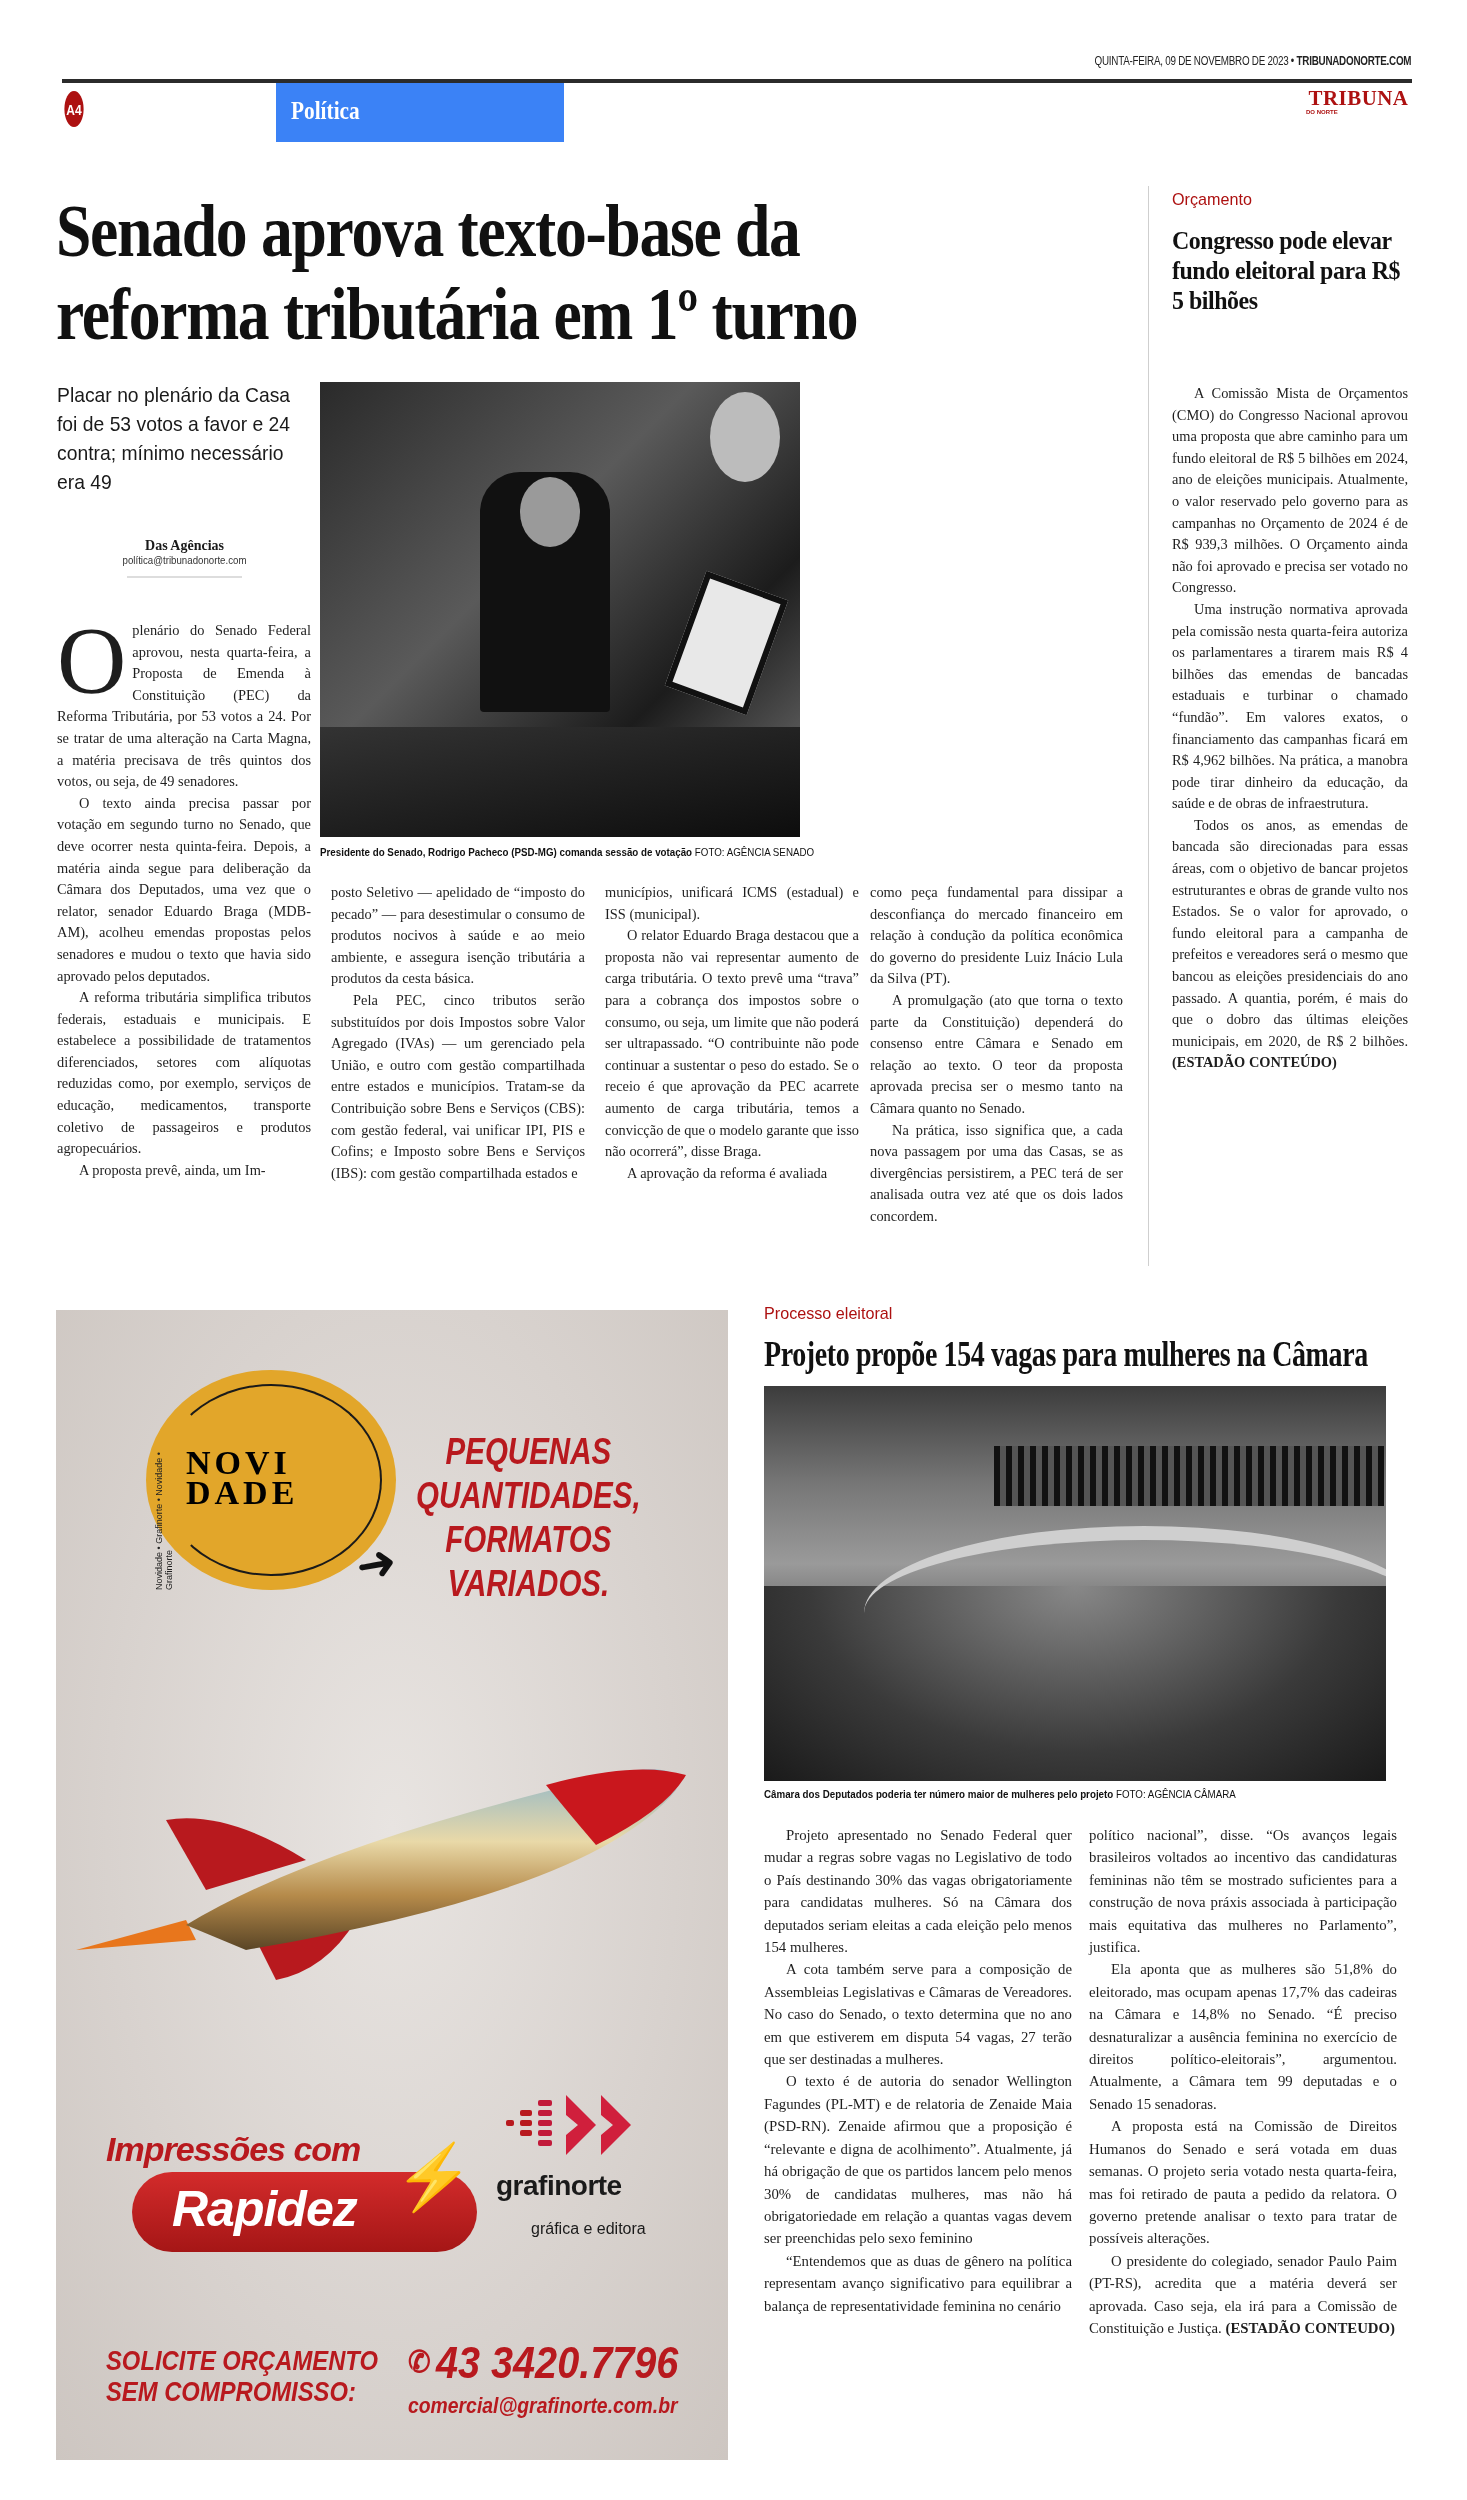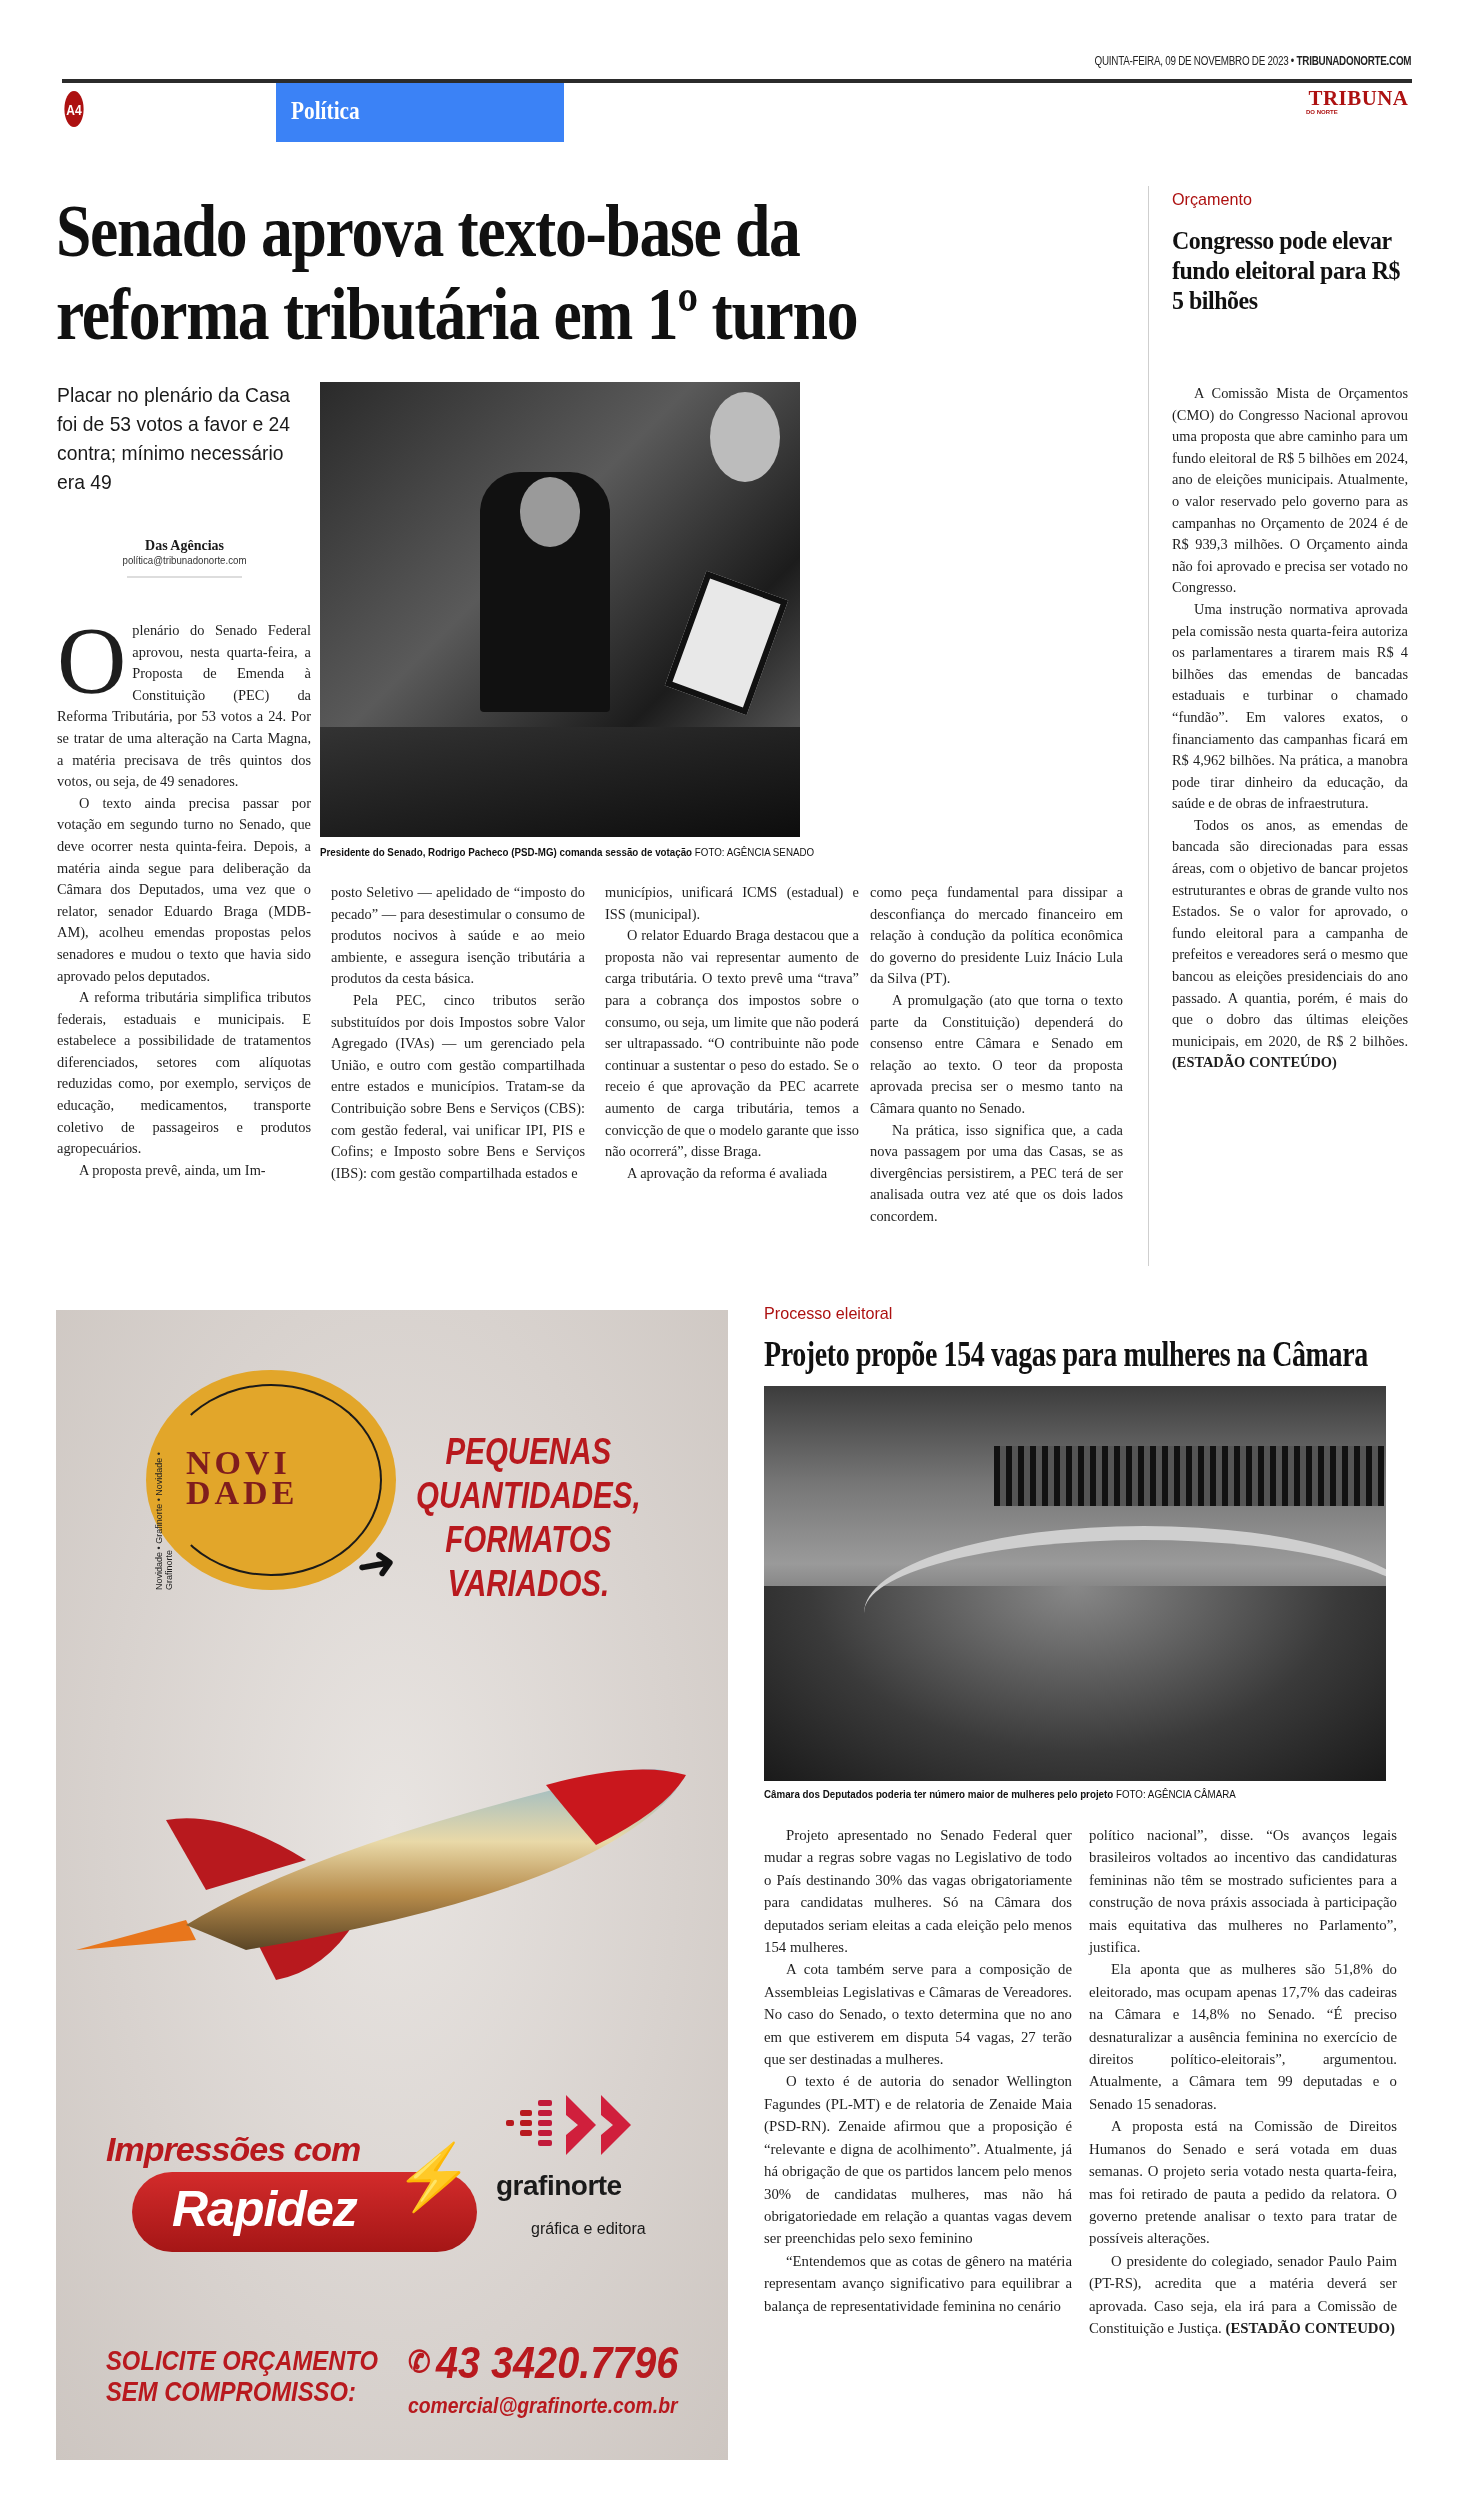--- a/index.html
+++ b/index.html
@@ -47,21 +47,21 @@
   .vrule { left: 1148px; top: 186px; width: 1px; height: 1080px; background: #cfcfcf; }
   .kicker { font-family: "Liberation Sans", sans-serif; font-size: 17px; color: #ad1111; transform: scaleX(0.95); transform-origin: left center; white-space: nowrap; }
   .side-kicker { left: 1172px; top: 190px; }
   .side-head { left: 1172px; top: 226px; width: 250px; font-family: "Liberation Serif", serif; font-weight: 700; font-size: 26px; line-height: 30px; letter-spacing: -0.5px; transform: scaleX(0.92); transform-origin: left top; color: #111; }
   .c5 { left: 1172px; top: 383px; width: 236px; }
 
   
   .ad { left: 56px; top: 1310px; width: 672px; height: 1150px; background: radial-gradient(ellipse at 50% 45%, #e8e4e1 0%, #d8d2ce 60%, #cdc6c1 100%); overflow: hidden; }
   .ad .sticker { position:absolute; left: 90px; top: 60px; width: 250px; height: 220px; border-radius: 50%; background: #e2a62a; }
   .ad .sticker .ring { position:absolute; inset: 14px; border-radius: 50%; border: 2px solid #1a1a1a; border-left-color: transparent; }
-  .ad .sticker .nov { position:absolute; left: 40px; top: 78px; color: #7f1d1d; font-family: "Liberation Serif", serif; font-weight: 900; font-size: 34px; line-height: 30px; letter-spacing: 4px; }
+  .ad .sticker .nov { position:absolute; left: 40px; top: 78px; color: #000000; font-family: "Liberation Serif", serif; font-weight: 900; font-size: 34px; line-height: 30px; letter-spacing: 4px; }
   .ad .sticker .arc { position:absolute; left: 8px; top: 60px; font-family: "Liberation Sans", sans-serif; font-size: 9px; color: #222; writing-mode: vertical-rl; transform: rotate(180deg); }
   .ad .arrow { position:absolute; left: 300px; top: 225px; font-size: 48px; color: #111; transform: rotate(-10deg); }
   .ad .claim { position:absolute; left: 360px; top: 120px; font-family: "Liberation Sans", sans-serif; font-weight: 700; font-style: italic; font-size: 36px; line-height: 44px; color: #b8191e; text-align: center; transform: scaleX(0.82); transform-origin: left top; white-space: nowrap; }
   .ad .rocket { position:absolute; left: 20px; top: 440px; width: 620px; height: 230px; }
   .ad .tag1 { position:absolute; left: 50px; top: 820px; font-family: "Liberation Sans", sans-serif; font-weight: 700; font-style: italic; font-size: 34px; color: #b8191e; letter-spacing: -1px; white-space: nowrap; }
   .ad .pill { position:absolute; left: 76px; top: 862px; width: 345px; height: 80px; border-radius: 40px; background: linear-gradient(#d32b2b, #a51616); }
   .ad .pill span { position:absolute; left: 40px; top: 8px; color: #fff; font-family: "Liberation Sans", sans-serif; font-weight: 700; font-style: italic; font-size: 50px; letter-spacing: -1px; }
   .ad .bolt { position:absolute; left: 338px; top: 830px; font-size: 64px; color: #f2c21a; }
   .ad .brandmark { position:absolute; left: 450px; top: 780px; width: 150px; height: 70px; }
   .ad .brand { position:absolute; left: 440px; top: 860px; font-family: "Liberation Sans", sans-serif; font-weight: 700; font-size: 28px; color: #1a1a1a; letter-spacing: -0.5px; }
@@ -223,20 +223,20 @@
   <div class="arc1"></div>
 </div>
 <div class="abs caption cap2">
   <b>Câmara dos Deputados poderia ter número maior de mulheres pelo projeto</b>
   <span>FOTO: AGÊNCIA CÂMARA</span>
 </div>
 <div class="abs col col2 c6">
   <p>Projeto apresentado no Senado Federal quer mudar a regras sobre vagas no Legislativo de todo o País destinando 30% das vagas obrigatoriamente para candidatas mulheres. Só na Câmara dos deputados seriam eleitas a cada eleição pelo menos 154 mulheres.</p>
   <p>A cota também serve para a composição de Assembleias Legislativas e Câmaras de Vereadores. No caso do Senado, o texto determina que no ano em que estiverem em disputa 54 vagas, 27 terão que ser destinadas a mulheres.</p>
   <p>O texto é de autoria do senador Wellington Fagundes (PL-MT) e de relatoria de Zenaide Maia (PSD-RN). Zenaide afirmou que a proposição é “relevante e digna de acolhimento”. Atualmente, já há obrigação de que os partidos lancem pelo menos 30% de candidatas mulheres, mas não há obrigatoriedade em relação a quantas vagas devem ser preenchidas pelo sexo feminino</p>
-  <p>“Entendemos que as cotas de gênero na matéria representam avanço significativo para equilibrar a balança de representatividade feminina no cenário</p>
+  <p>“Entendemos que as duas de gênero na política representam avanço significativo para equilibrar a balança de representatividade feminina no cenário</p>
 </div>
 <div class="abs col col2 c7">
   <p class="noi">político nacional”, disse. “Os avanços legais brasileiros voltados ao incentivo das candidaturas femininas não têm se mostrado suficientes para a construção de nova práxis associada à participação mais equitativa das mulheres no Parlamento”, justifica.</p>
   <p>Ela aponta que as mulheres são 51,8% do eleitorado, mas ocupam apenas 17,7% das cadeiras na Câmara e 14,8% no Senado. “É preciso desnaturalizar a ausência feminina no exercício de direitos político-eleitorais”, argumentou. Atualmente, a Câmara tem 99 deputadas e o Senado 15 senadoras.</p>
   <p>A proposta está na Comissão de Direitos Humanos do Senado e será votada em duas semanas. O projeto seria votado nesta quarta-feira, mas foi retirado de pauta a pedido da relatora. O governo pretende analisar o texto para tratar de possíveis alterações.</p>
   <p><span>O presidente do colegiado, senador Paulo Paim (PT-RS), acredita que a matéria deverá ser aprovada. Caso seja, ela irá para a Comissão de Constituição e Justiça.</span> <span class="bold">(ESTADÃO CONTEUDO)</span></p>
 </div>
 
 </body></html>

